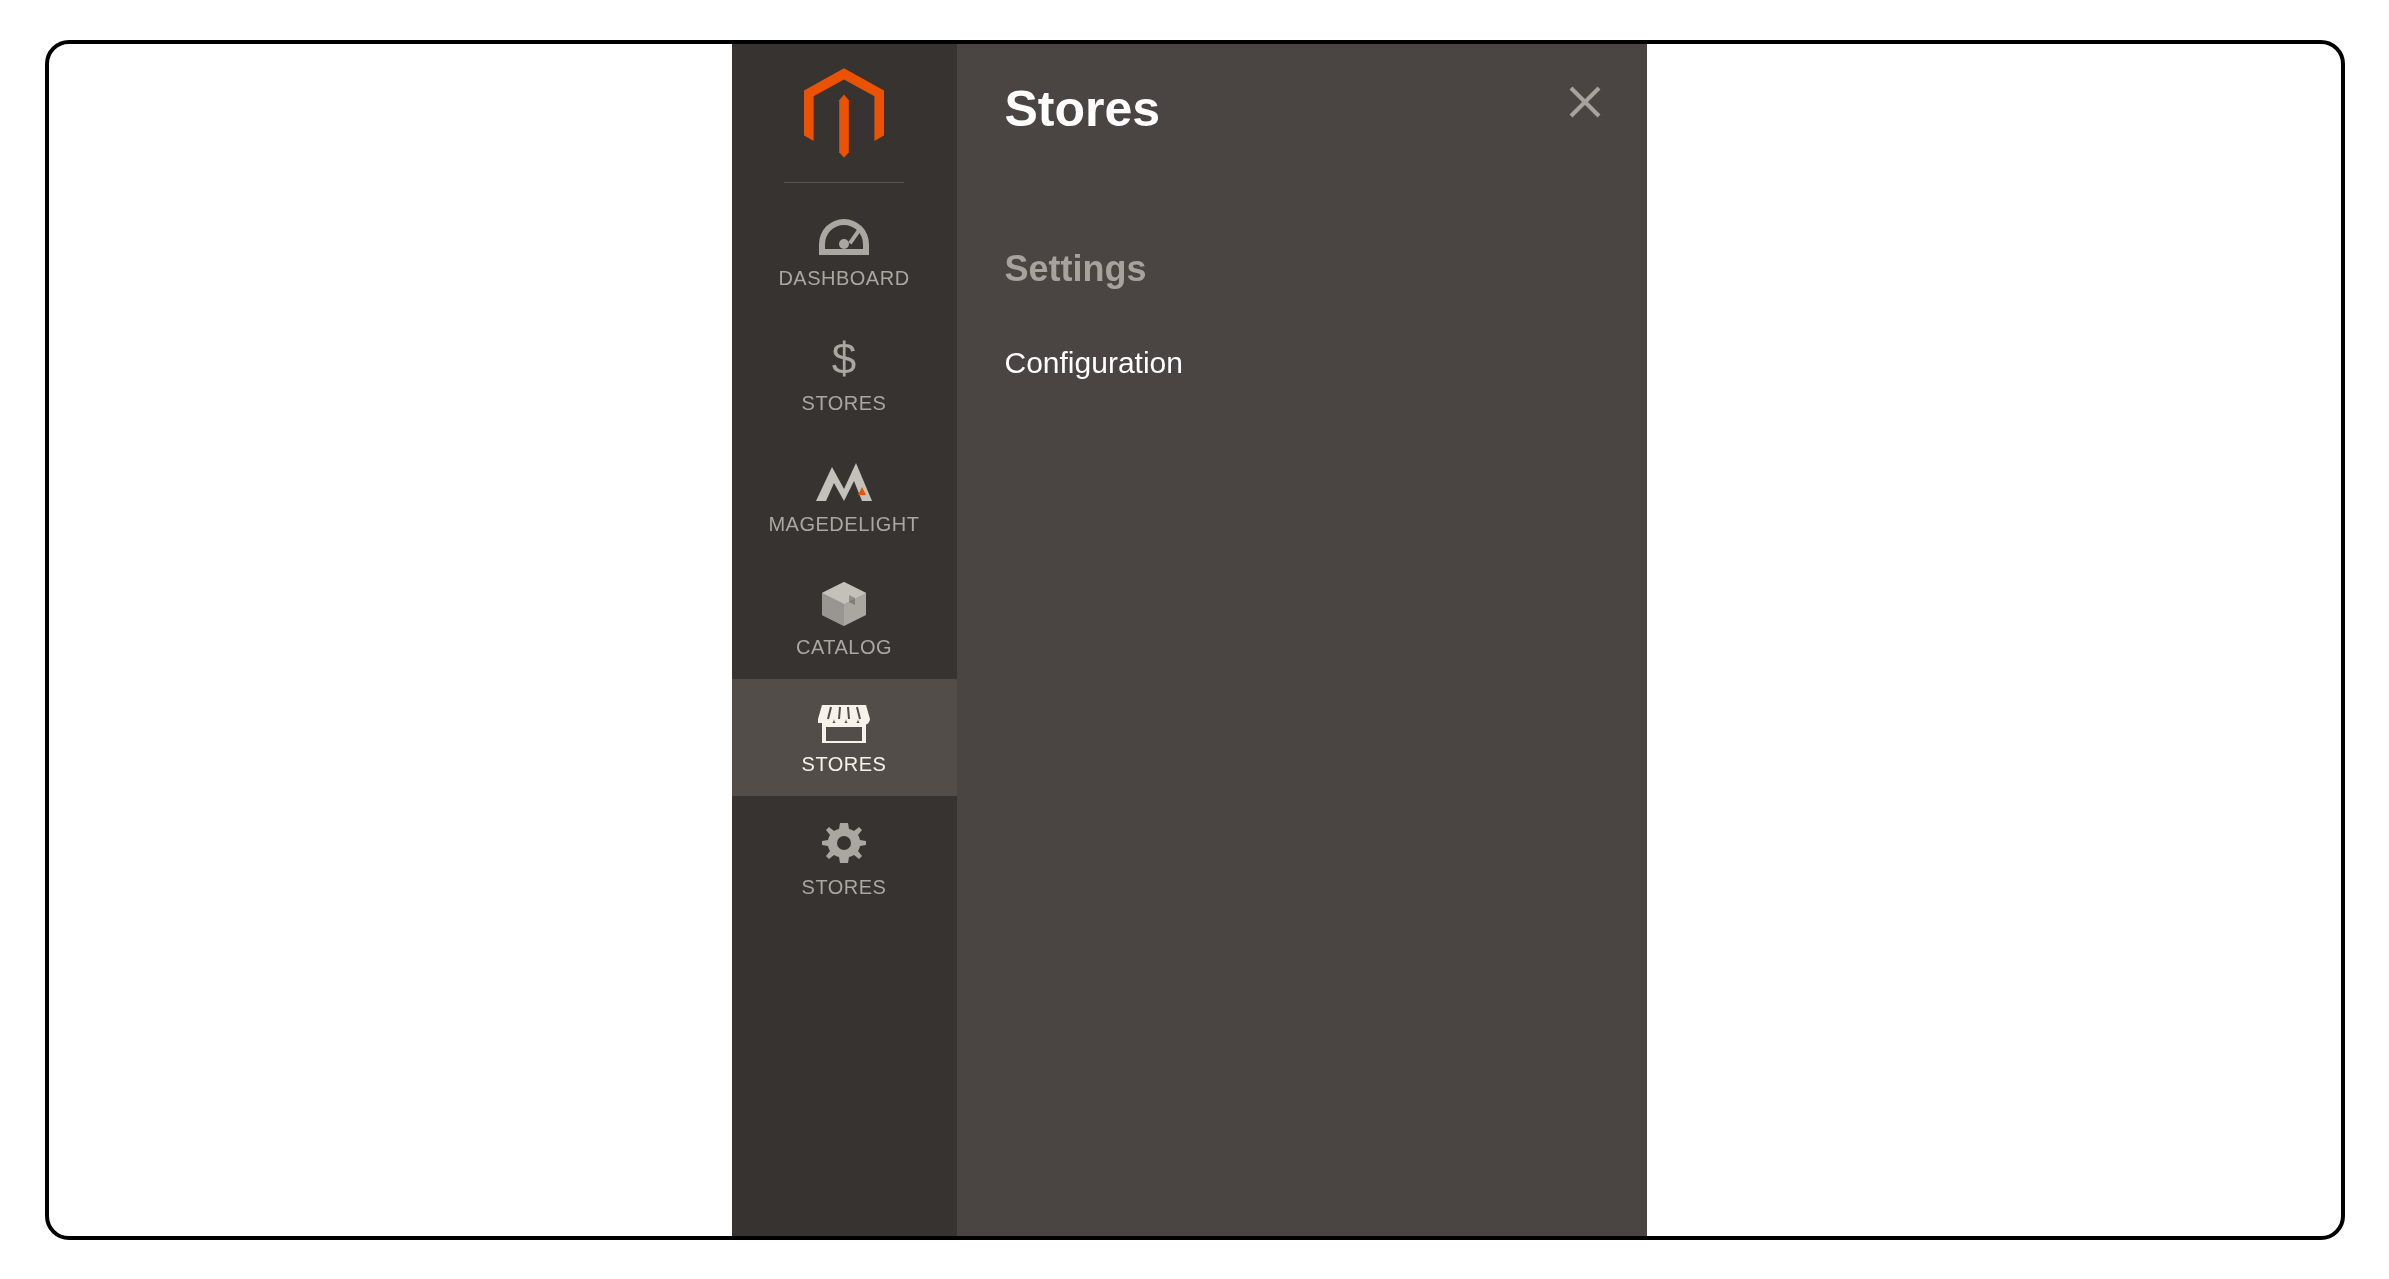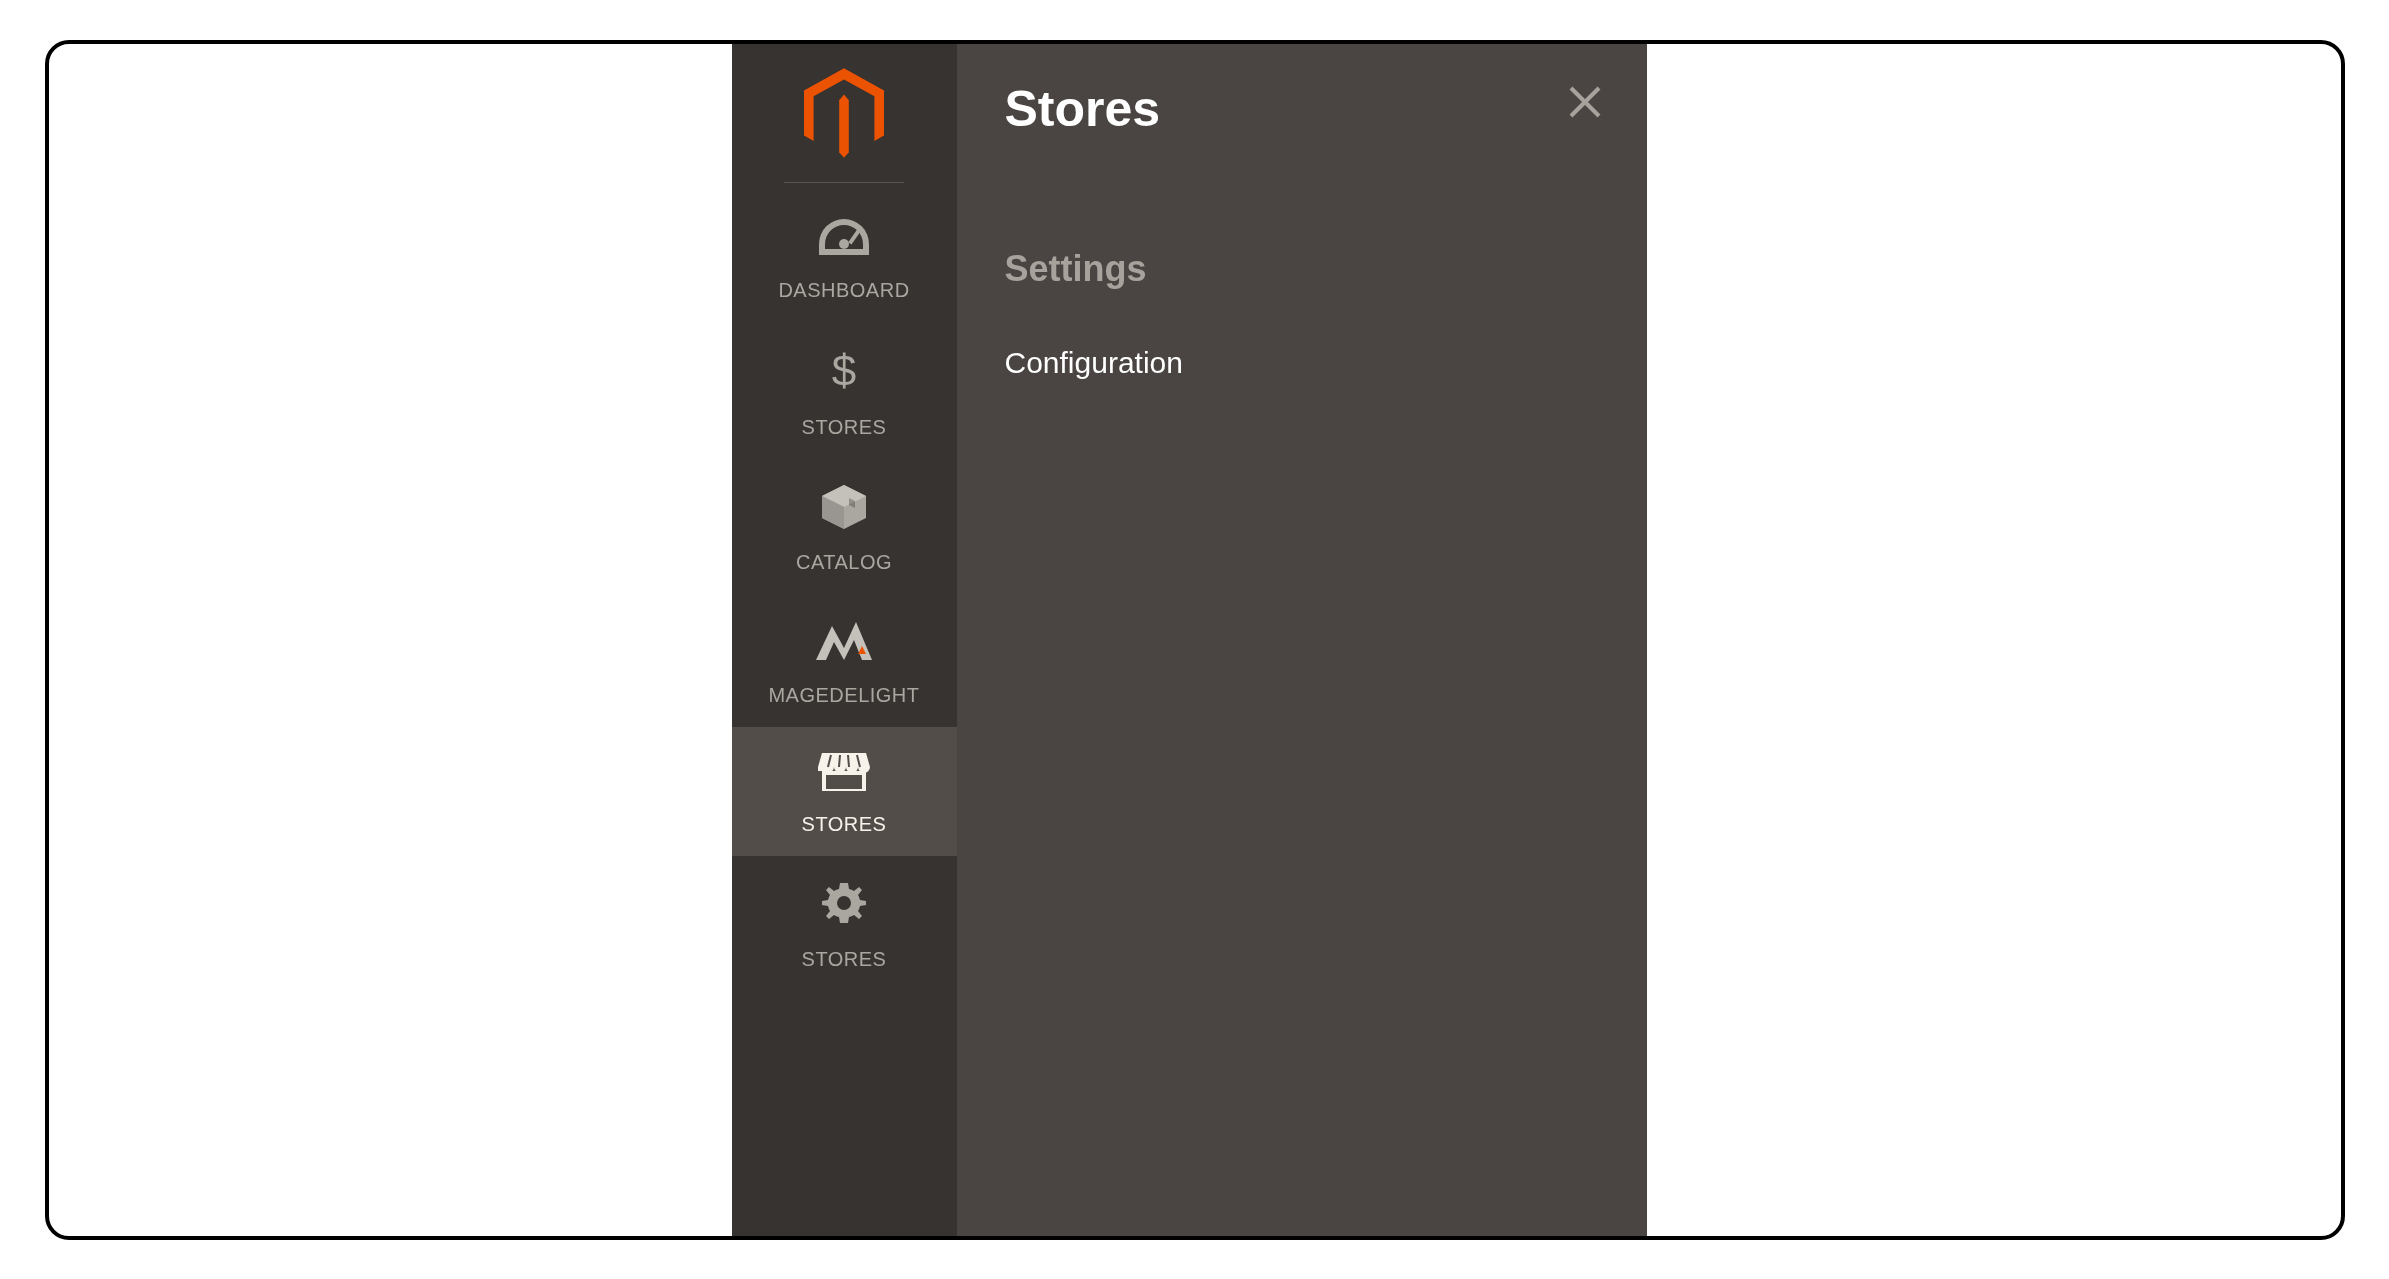--- a/index.html
+++ b/index.html
@@ -68,21 +68,20 @@
     .nav-item .icon {
       display: flex;
       align-items: center;
       justify-content: center;
       margin-bottom: 10px;
     }
     .nav-item .label {
       font-size: 20px;
       letter-spacing: 0.5px;
       text-align: left;
-      margin-top: 12px;
     }
     .flyout {
       width: 690px;
       background: #4a4542;
       color: #fff;
       padding: 36px 48px;
       position: relative;
     }
     .flyout-title {
       font-size: 50px;
@@ -143,38 +142,38 @@
         <span class="icon">
           <svg width="30" height="48" viewBox="0 0 30 48">
             <text x="15" y="40" text-anchor="middle" font-size="44" font-weight="400" fill="#aaa6a0" font-family="Arial">$</text>
           </svg>
         </span>
         <span class="label">STORES</span>
       </div>
 
       <div class="nav-item">
         <span class="icon">
+          <svg width="60" height="44" viewBox="0 0 60 44">
+            <path d="M2 42 L18 8 L30 30 L42 4 L58 42 L48 42 L40 22 L30 42 L20 24 L12 42 Z" fill="#c4c0ba"></path>
+            <path d="M44 36 L52 36 L48 28 Z" fill="#eb5202"></path>
+          </svg>
+        </span>
+        <span class="label">MAGEDELIGHT</span>
+      </div>
+
+      <div class="nav-item">
+        <span class="icon">
           <svg width="50" height="46" viewBox="0 0 50 46">
             <path d="M25 2 L47 13 L47 35 L25 46 L3 35 L3 13 Z" fill="#aaa6a0"></path>
             <path d="M25 2 L47 13 L25 24 L3 13 Z" fill="#c4c0ba"></path>
             <path d="M25 24 L25 46 L3 35 L3 13 Z" fill="#999590"></path>
             <path d="M14 7 L36 18 L36 25 L30 22 L30 15 L14 7 Z" fill="#373330" opacity="0.35"></path>
           </svg>
         </span>
         <span class="label">CATALOG</span>
-      </div>
-
-      <div class="nav-item">
-        <span class="icon">
-          <svg width="60" height="44" viewBox="0 0 60 44">
-            <path d="M2 42 L18 8 L30 30 L42 4 L58 42 L48 42 L40 22 L30 42 L20 24 L12 42 Z" fill="#c4c0ba"></path>
-            <path d="M44 36 L52 36 L48 28 Z" fill="#eb5202"></path>
-          </svg>
-        </span>
-        <span class="label">MAGEDELIGHT</span>
       </div>
 
       <div class="nav-item active">
         <span class="icon">
           <svg width="52" height="40" viewBox="0 0 52 40">
             <path d="M4 2 L48 2 L52 16 A6 6 0 0 1 40 16 A6 6 0 0 1 28 16 A6 6 0 0 1 16 16 A6 6 0 0 1 4 16 A6 6 0 0 1 0 16 L4 2 Z" fill="#f7f3eb"></path>
             <rect x="0" y="16" width="6" height="4" fill="#f7f3eb"></rect>
             <rect x="6" y="22" width="40" height="18" fill="none" stroke="#f7f3eb" stroke-width="4"></rect>
             <line x1="13" y1="4" x2="10" y2="16" stroke="#524d49" stroke-width="2"></line>
             <line x1="22" y1="4" x2="21" y2="16" stroke="#524d49" stroke-width="2"></line>

